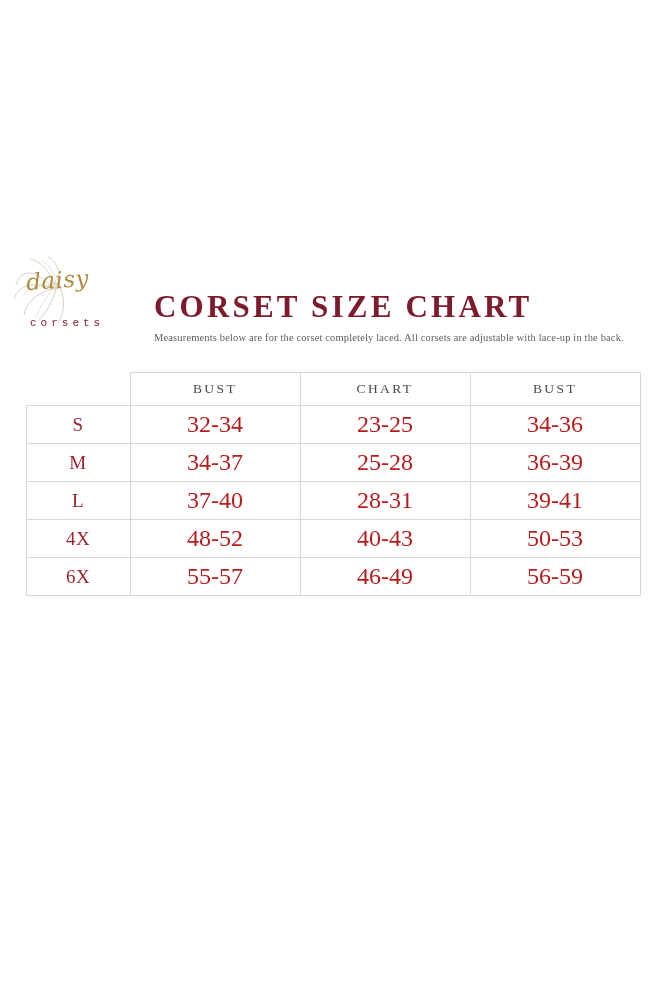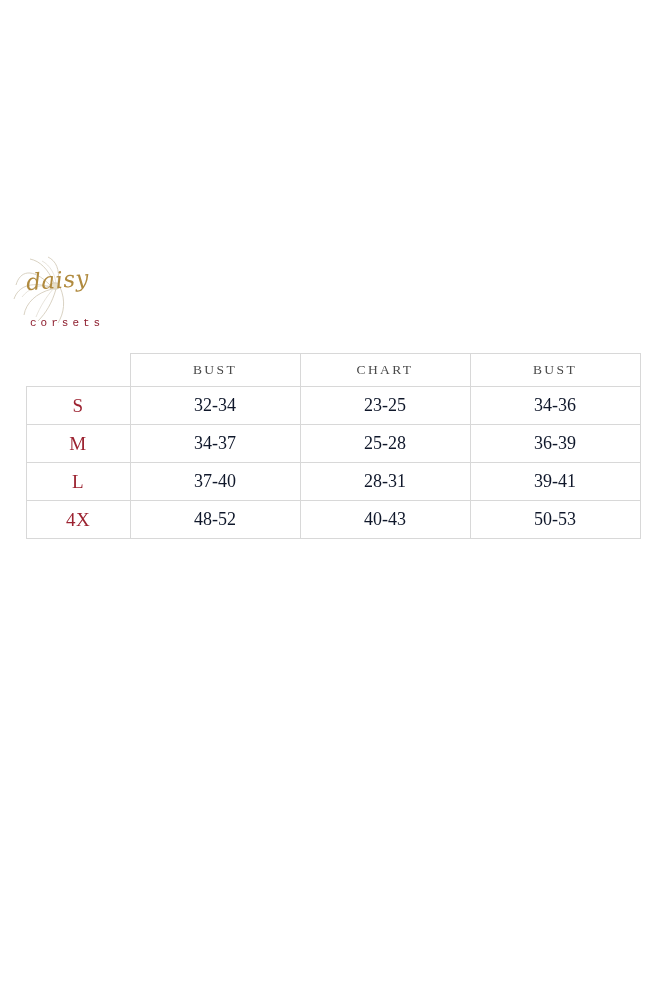--- a/index.html
+++ b/index.html
@@ -99,21 +99,21 @@
     color: #5e5e5e;
     letter-spacing: 0.15px;
     margin: 0;
     white-space: nowrap;
   }
 
   
   table.size-table {
     border-collapse: collapse;
     width: 614px;
-    margin: 6px auto 0 auto;
+    margin: 25px auto 0 auto;
     table-layout: fixed;
   }
 
   table.size-table td,
   table.size-table th {
     border: 1px solid #d8d8d8;
     text-align: center;
     font-family: "Liberation Serif", serif;
   }
 
@@ -127,22 +127,22 @@
   }
 
   thead th.corner {
     border-left: 1px solid #ffffff;
     border-top: 1px solid #ffffff;
     border-bottom: 1px solid #d8d8d8;
   }
 
   tbody td {
     height: 35px;
-    font-size: 18px;
-    color: #0f172a;
+    font-size: 24px;
+    color: #b91c1c;
   }
 
   tbody td.size-cell {
     color: #9c2230;
     font-size: 19px;
     letter-spacing: 0.5px;
   }
 
   col.c-size { width: 104px; }
   col.c-data { width: 170px; }
@@ -170,20 +170,24 @@
             <path d="M40 32 C28 28, 16 34, 10 42"></path>
             <path d="M42 33 C34 42, 28 52, 24 62"></path>
             <path d="M44 31 C44 20, 38 10, 30 6"></path>
           </g>
           <ellipse cx="43" cy="31" rx="4.5" ry="3.2" fill="#e7dfcb" stroke="#cbbfa4" stroke-width="0.6"></ellipse>
         </svg>
         <div class="logo-word">daisy</div>
         <div class="logo-sub">corsets</div>
       </div>
 
+      <div class="title-block">
+        <h1 class="chart-title">CORSET SIZE CHART</h1>
+        <p class="chart-note">Measurements below are for the corset completely laced. All corsets are adjustable with lace-up in the back.</p>
+      </div>
 
     </div>
 
     <table class="size-table">
       <colgroup>
         <col class="c-size">
         <col class="c-data">
         <col class="c-data">
         <col class="c-data">
       </colgroup>
@@ -213,17 +217,23 @@
           <td>37-40</td>
           <td>28-31</td>
           <td>39-41</td>
         </tr>
         <tr>
           <td class="size-cell">4X</td>
           <td>48-52</td>
           <td>40-43</td>
           <td>50-53</td>
         </tr>
+        <tr>
+          <td class="size-cell">6X</td>
+          <td>55-57</td>
+          <td>46-49</td>
+          <td>56-59</td>
+        </tr>
       </tbody>
     </table>
 
   </div>
 </div>
 
 </body></html>

